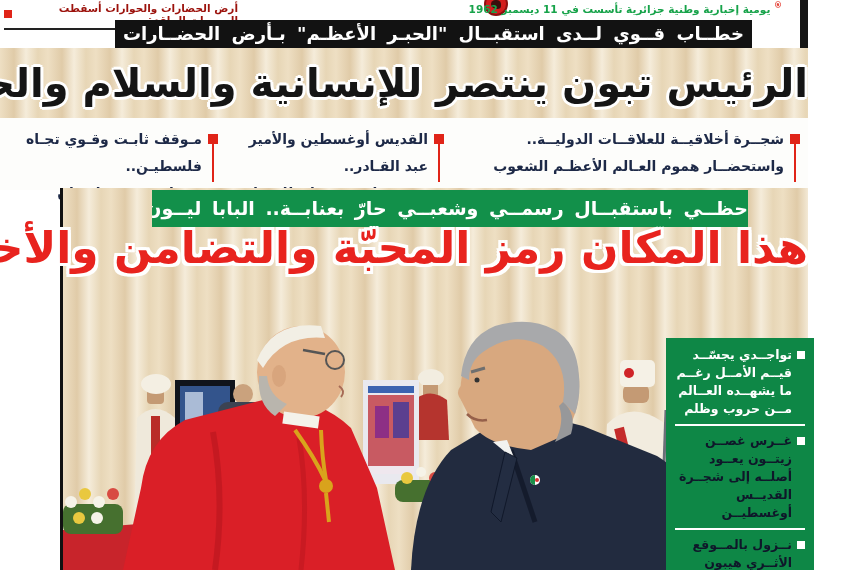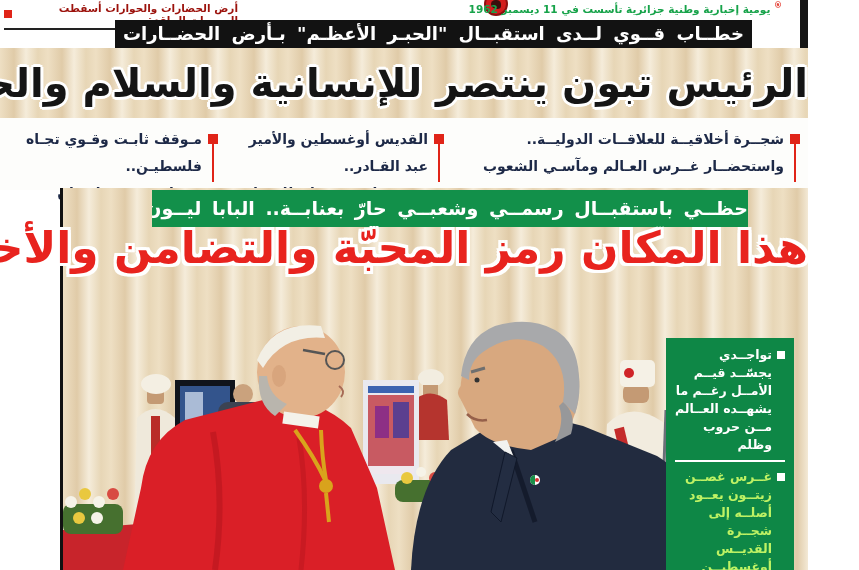--- a/index.html
+++ b/index.html
@@ -76,32 +76,32 @@
   .photo-main svg{position:absolute;left:0;top:0;}
   .headline2{
     position:absolute;left:60px;top:222px;width:748px;z-index:6;
     direction:rtl;text-align:center;font-size:44px;font-weight:bold;color:#e8231e;white-space:nowrap;
     text-shadow:-3px -3px 0 #fff,3px -3px 0 #fff,-3px 3px 0 #fff,3px 3px 0 #fff,
                 -3px 0 0 #fff,3px 0 0 #fff,0 -3px 0 #fff,0 3px 0 #fff;
   }
 
   
   .sidebar{
-    position:absolute;left:666px;top:338px;width:128px;height:232px;background:#0e8746;
+    position:absolute;left:666px;top:338px;width:148px;height:232px;background:#0e8746;
     padding:8px 9px;box-sizing:border-box;z-index:7;
   }
   .sidebar-item{
     position:relative;direction:rtl;text-align:right;font-size:12.5px;font-weight:bold;line-height:18px;
     padding-right:13px;
   }
   .sidebar-item + .sidebar-item{border-top:2px solid #ffffff;margin-top:6px;padding-top:6px;}
   .sidebar-item .wsq{position:absolute;right:0;top:5px;width:8px;height:8px;background:#ffffff;}
   .sidebar-item + .sidebar-item .wsq{top:11px;}
   .c-white{color:#ffffff;}
-  .c-yellow{color:#bef264;}
+  .c-yellow{color:#0f172a;}
 </style>
 </head>
 <body>
 
 <div class="page">
 
   <div class="strapline">
     <span class="sq"></span>
     <span class="txt">أرض الحضارات والحوارات أسقطت السرديات الحاقدة</span>
   </div>
@@ -116,21 +116,21 @@
   <div class="right-rule"></div>
 
   <div class="band-top curtains"></div>
   <div class="headline1">الرئيس تبون ينتصر للإنسانية والسلام والحوار</div>
 
   <div class="subheads">
     <div class="subcol col-right">
       <span class="bsq"></span>
       <span class="bline"></span>
       <div>شجــرة أخلاقيــة للعلاقــات الدوليــة..</div>
-      <div>واستحضــار غــرس العـالم ومآسـي الشعوب</div>
+      <div>واستحضــار هموم العـالم الأعظـم الشعوب</div>
     </div>
     <div class="subcol col-left">
       <span class="bsq"></span>
       <span class="bline"></span>
       <div>مـوقف ثابـت وقـوي تجـاه فلسطيـن..</div>
       <div>وتضامــن مــع لبنــان ومنطقــة الخليــج</div>
     </div>
     <div class="subcol col-mid">
       <span class="bsq"></span>
       <span class="bline"></span>

